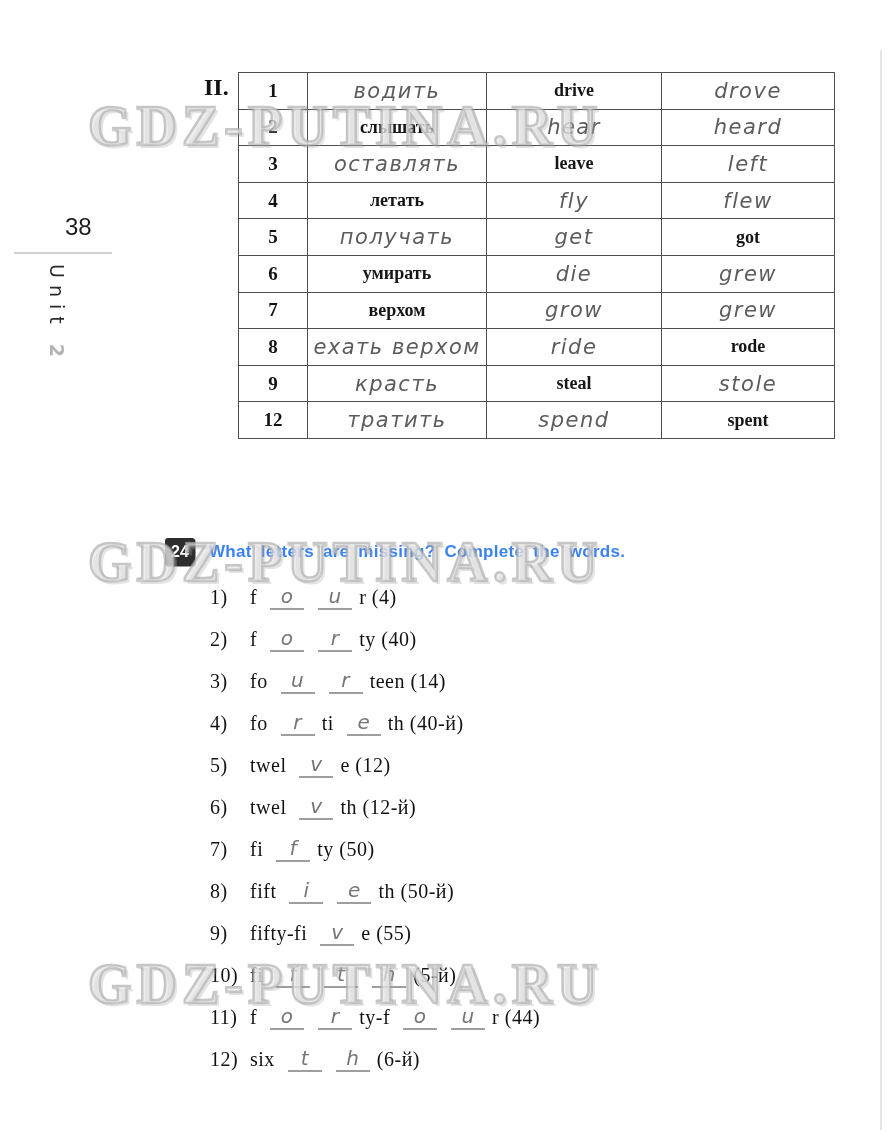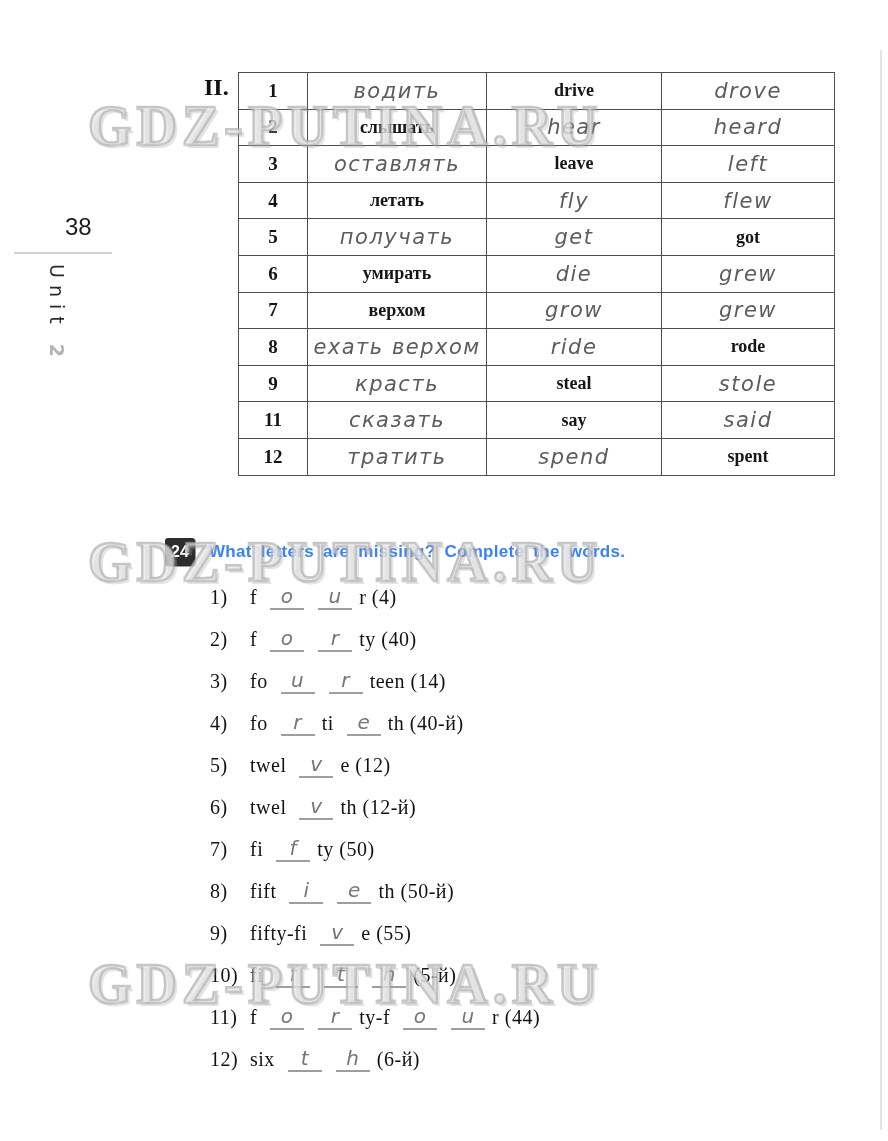--- a/index.html
+++ b/index.html
@@ -125,26 +125,20 @@
       <td class="c-base hw">ride</td>
       <td class="c-past pr">rode</td>
     </tr>
     <tr>
       <td class="c-num">9</td>
       <td class="c-rus hw">красть</td>
       <td class="c-base pr">steal</td>
       <td class="c-past hw">stole</td>
     </tr>
     <tr>
-      <td class="c-num">11</td>
-      <td class="c-rus hw">сказать</td>
-      <td class="c-base pr">say</td>
-      <td class="c-past hw">said</td>
-    </tr>
-    <tr>
       <td class="c-num">12</td>
       <td class="c-rus hw">тратить</td>
       <td class="c-base hw">spend</td>
       <td class="c-past pr">spent</td>
     </tr>
   </tbody>
     </table>
 
   <div class="ex-header">
     <span class="ex-badge">24</span>

